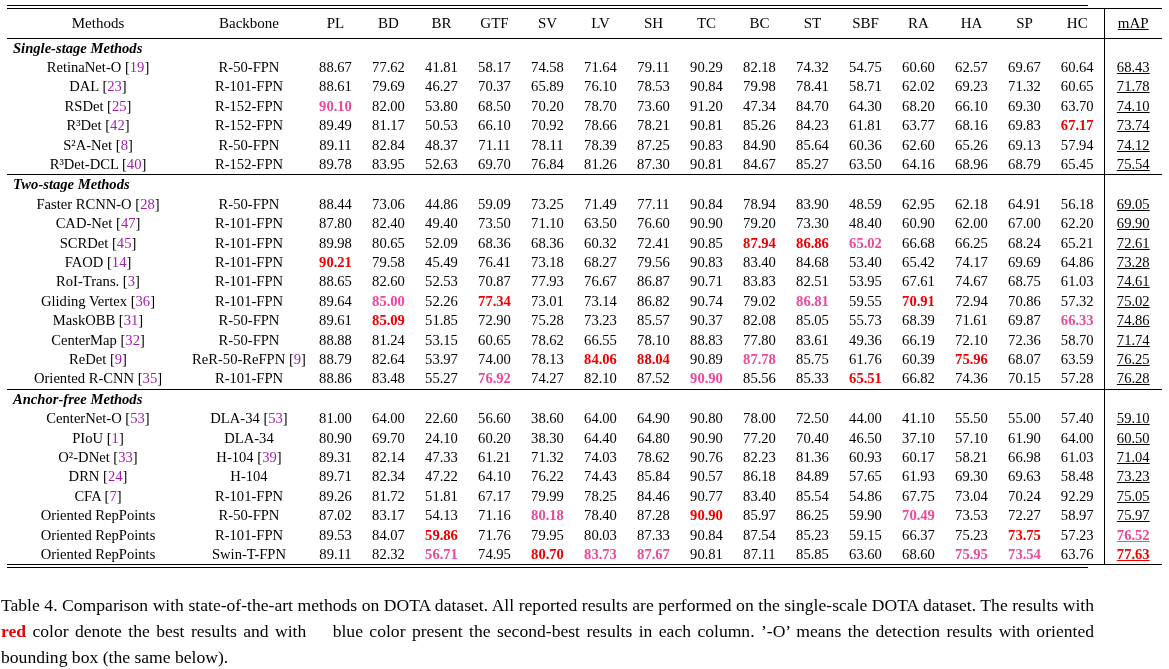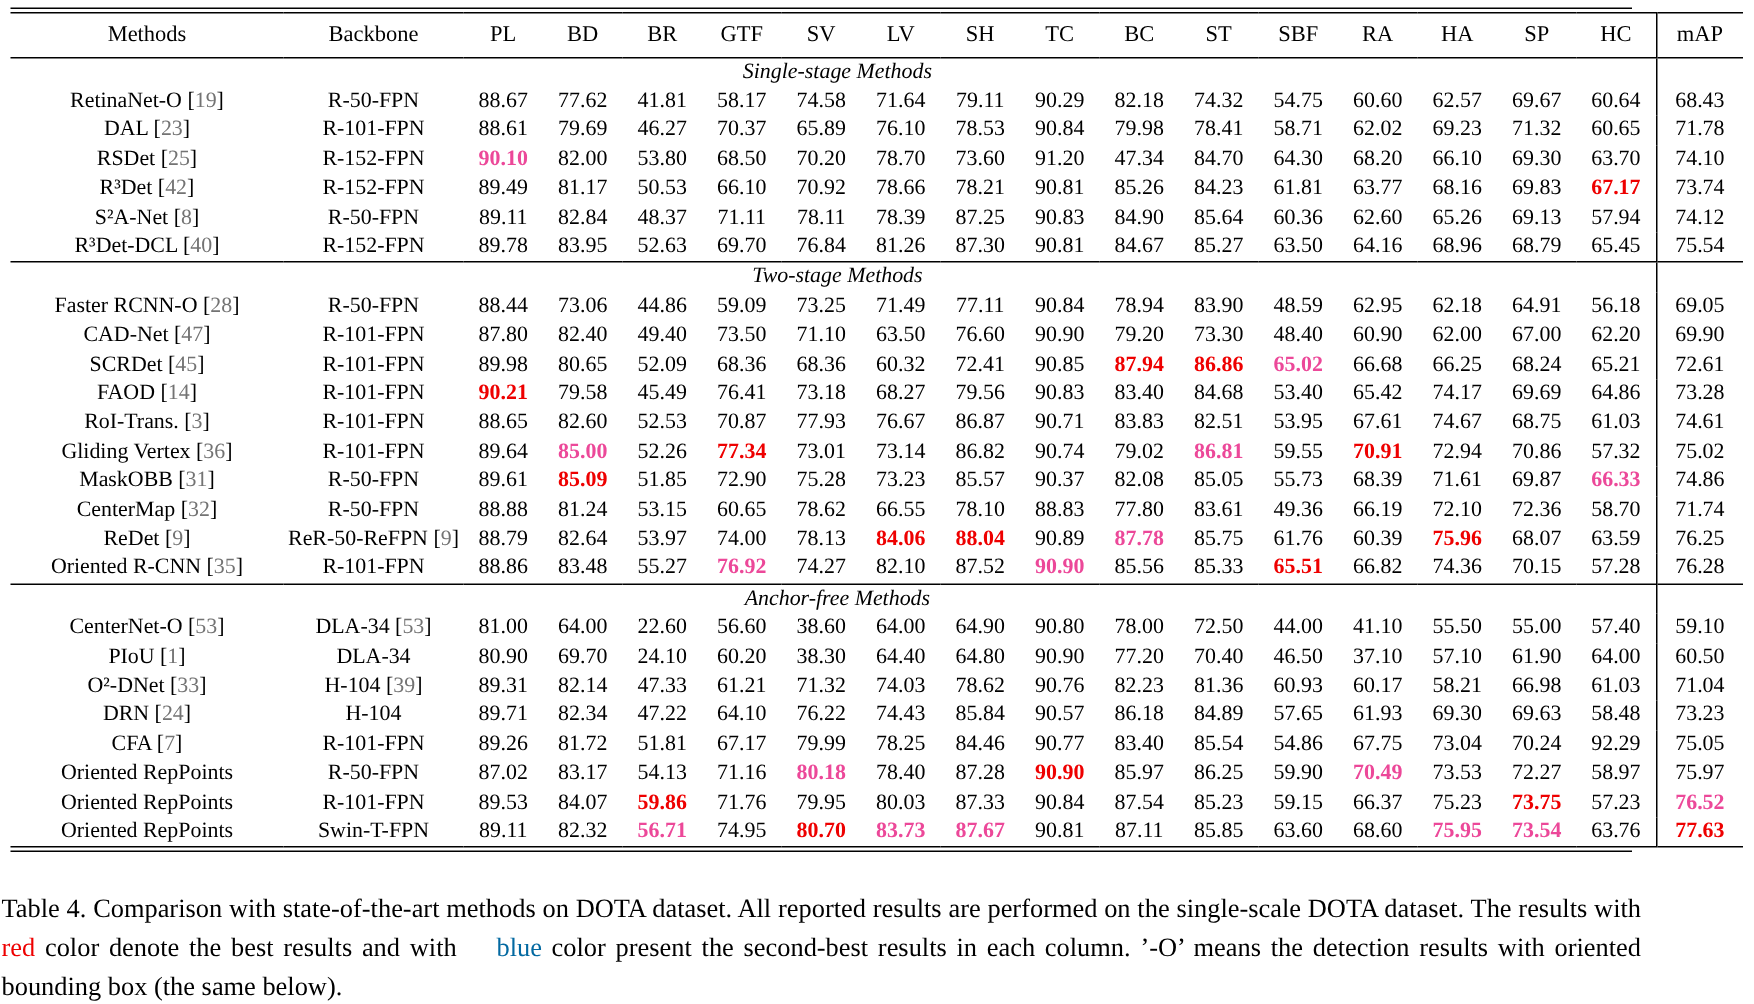--- a/index.html
+++ b/index.html
@@ -10,32 +10,32 @@
   table { width:100%; border-collapse:collapse; table-layout:fixed;
           border-top:1.5px solid #000; border-bottom:1.5px solid #000; }
   col.c-method { width:182px; }
   col.c-backbone { width:120px; }
   col.c-num { width:53px; }
   col.c-map { width:58px; }
 
   th, td { padding:0; margin:0; text-align:center; white-space:nowrap; overflow:visible;
            font-size:14.6px; font-weight:normal; height:19.4px; line-height:19.4px; }
   thead th { height:29px; line-height:29px; border-bottom:1.3px solid #000; font-size:15px; }
-  .map { border-left:1.2px solid #000; }
+  .map { border-left:1.2px solid #000;text-decoration:underline; }
   tr.rule td { border-top:1.2px solid #000; }
-  tr.section td.lbl { text-align:center; font-style:italic; padding-left:6px; }
+  tr.section td.lbl { text-align:left; font-style:italic; padding-left:6px;font-weight:bold; }
 
   .mark-red  { color:#ee0000; font-weight:bold; }
   .mark-blue { color:#ec4899; font-weight:bold; }
-  .ref { color:#737373;margin-top:40px; }
+  .ref { color:#a21caf;margin-top:40px; }
 
   .caption { margin:25px 0 0 0; padding:0 1px; font-size:17.6px; line-height:25.8px;
              text-align:justify; }
-  .cap-red { color:#ee0000; }
-  .cap-blue { color:#0369a1;margin-left:20px; }
+  .cap-red { color:#ee0000;font-weight:bold; }
+  .cap-blue { color:#000000;margin-left:20px; }
 </style>
 </head>
 <body>
 
 <div class="page">
   <div class="tablewrap">
     <table>
       <colgroup>
         <col class="c-method">
           <col class="c-backbone">

